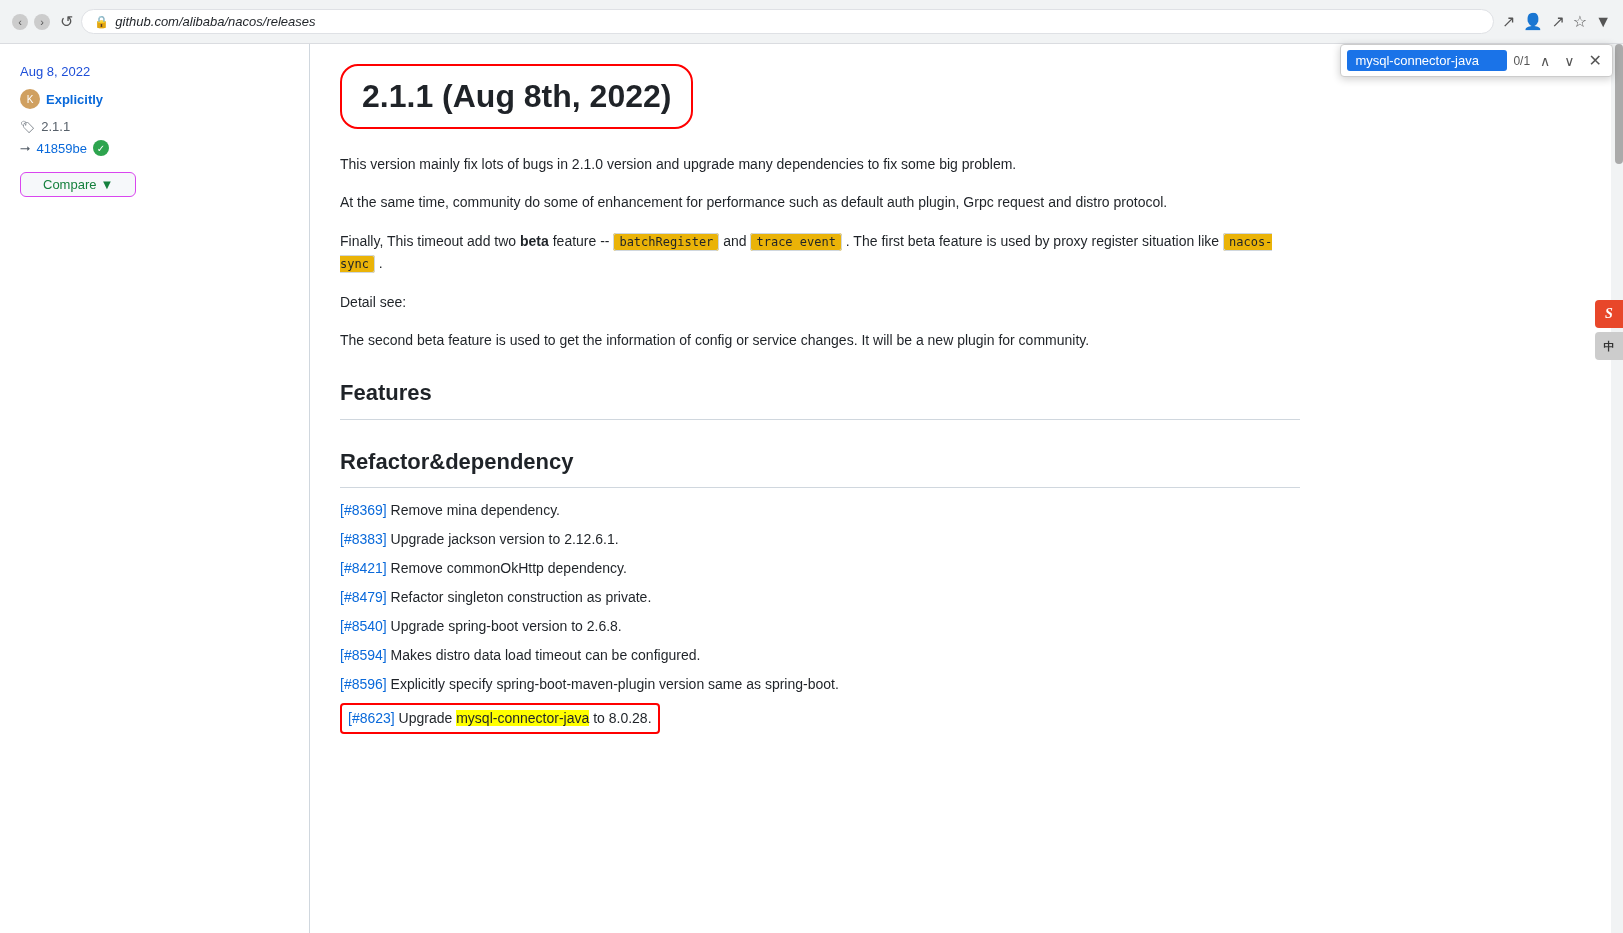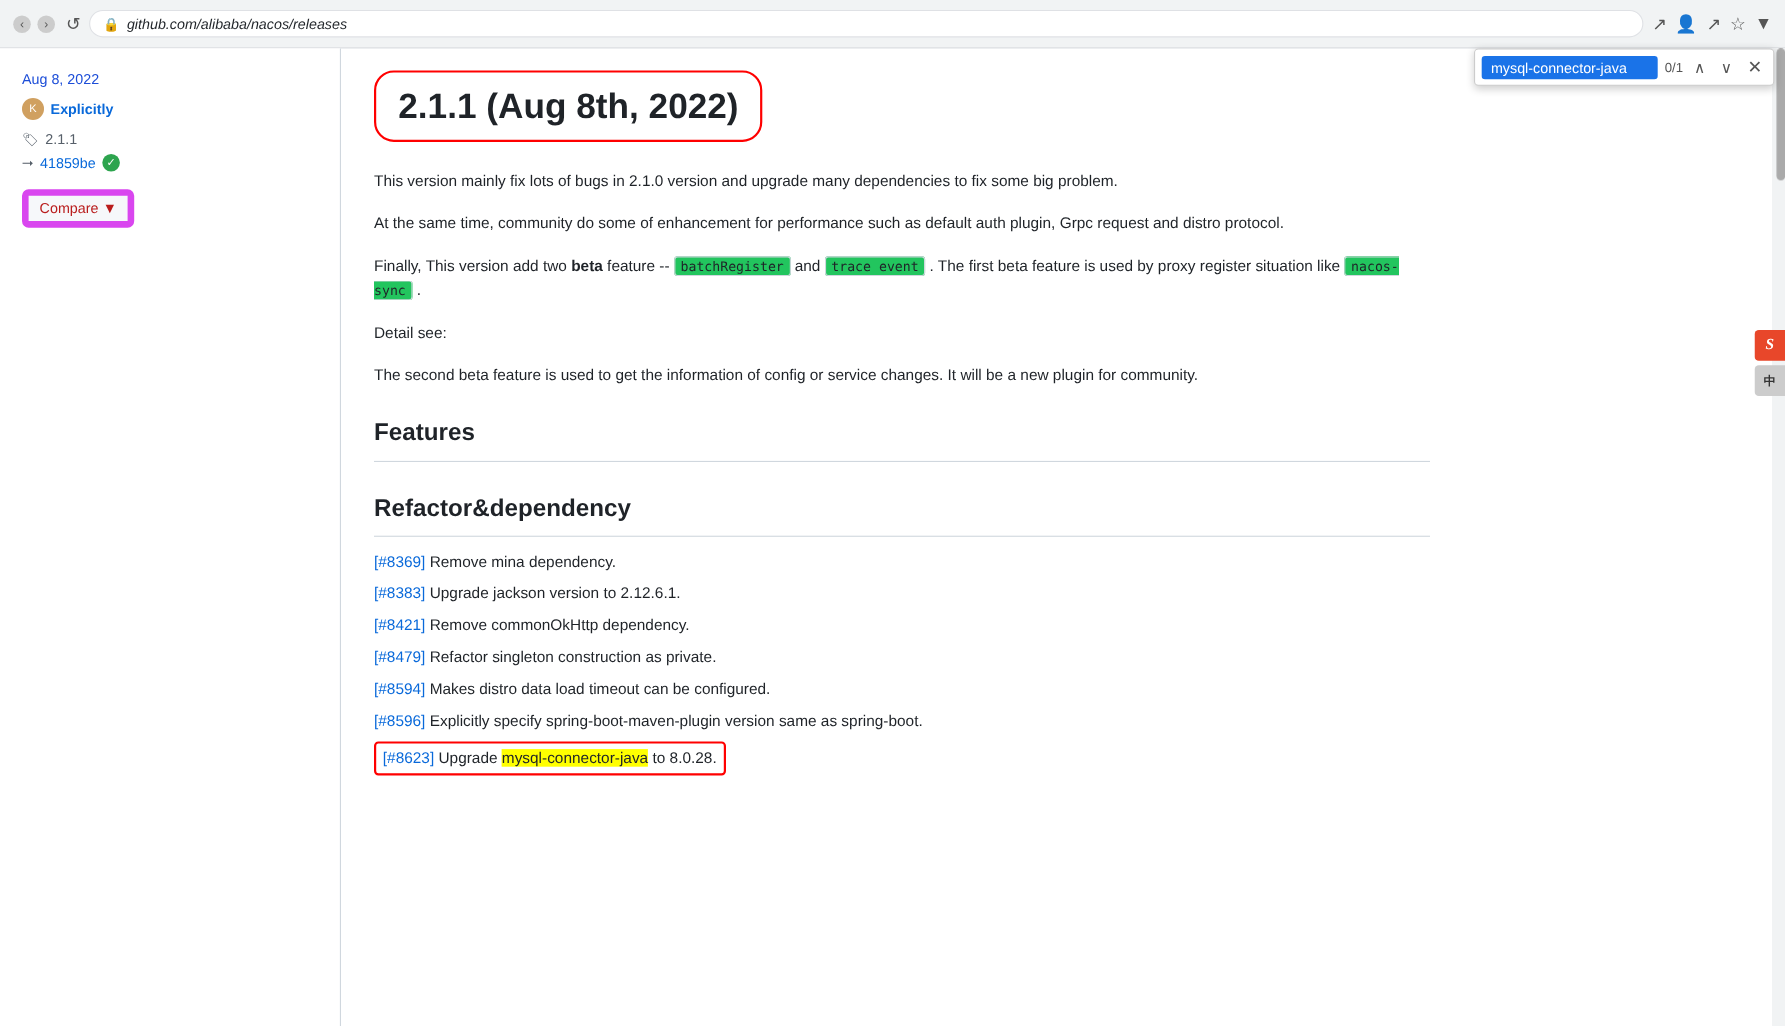--- a/index.html
+++ b/index.html
@@ -184,27 +184,27 @@
       height: 16px;
       background: #2da44e;
       border-radius: 50%;
       color: #fff;
       font-size: 10px;
     }
     .compare-btn {
       display: inline-flex;
       align-items: center;
       gap: 4px;
-      border: 6px solid #d946ef;
+      border: 1px solid #d946ef;
       border-radius: 6px;
-      padding: 4px 10px;
+      padding: 4px 22px;
       font-size: 13px;
       cursor: pointer;
       background: #f6f8fa;
-      color: #b91c1c;
+      color: #15803d;
     }
 
     
     .main-content {
       flex: 1;
       padding: 20px 30px;
       overflow-y: auto;
     }
 
     
@@ -225,21 +225,21 @@
       font-size: 14px;
       line-height: 1.6;
       color: #1f2328;
       max-width: 960px;
     }
     .release-body p {
       margin-bottom: 16px;
     }
 
     code.inline {
-      background: #22c55e;
+      background: #eab308;
       border: 1px solid #d0d7de;
       border-radius: 3px;
       padding: 1px 5px;
       font-family: "SFMono-Regular", Consolas, monospace;
       font-size: 12px;
       color: #1f2328;
     }
 
     strong { font-weight: 700; }
 
@@ -379,34 +379,35 @@
   <div class="main-content">
 
     <div class="release-title-box">
       <h1 class="release-title">2.1.1 (Aug 8th, 2022)</h1>
     </div>
 
     <div class="release-body">
       <p>This version mainly fix lots of bugs in 2.1.0 version and upgrade many dependencies to fix some big problem.</p>
       <p>At the same time, community do some of enhancement for performance such as default auth plugin, Grpc request and distro protocol.</p>
       <p>
-        <span>Finally, This version add two </span><strong>beta</strong><span> feature -- </span><code class="inline">batchRegister</code><span> and </span><code class="inline">trace event</code><span> . The first beta feature is used by proxy register situation like </span><code class="inline">nacos-sync</code><span> .</span>
+        <span>Finally, This timeout add two </span><strong>beta</strong><span> feature -- </span><code class="inline">batchRegister</code><span> and </span><code class="inline">trace event</code><span> . The first beta feature is used by proxy register situation like </span><code class="inline">nacos-sync</code><span> .</span>
       </p>
       <p>Detail see:</p>
       <p>The second beta feature is used to get the information of config or service changes. It will be a new plugin for community.</p>
 
       <h2 class="section-heading">Features</h2>
 
       <h2 class="section-heading">Refactor&amp;dependency</h2>
 
       <ul class="release-list">
         <li><span class="link">[#8369]</span><span> Remove mina dependency.</span></li>
         <li><span class="link">[#8383]</span><span> Upgrade jackson version to 2.12.6.1.</span></li>
         <li><span class="link">[#8421]</span><span> Remove commonOkHttp dependency.</span></li>
         <li><span class="link">[#8479]</span><span> Refactor singleton construction as private.</span></li>
+        <li><span class="link">[#8540]</span><span> Upgrade spring-boot version to 2.6.8.</span></li>
         <li><span class="link">[#8594]</span><span> Makes distro data load timeout can be configured.</span></li>
         <li><span class="link">[#8596]</span><span> Explicitly specify spring-boot-maven-plugin version same as spring-boot.</span></li>
         <li>
           <span class="highlight-row">
             <span class="link">[#8623]</span><span> Upgrade </span><span class="highlight-text">mysql-connector-java</span><span> to 8.0.28.</span>
           </span>
         </li>
       </ul>
     </div>
   </div>

